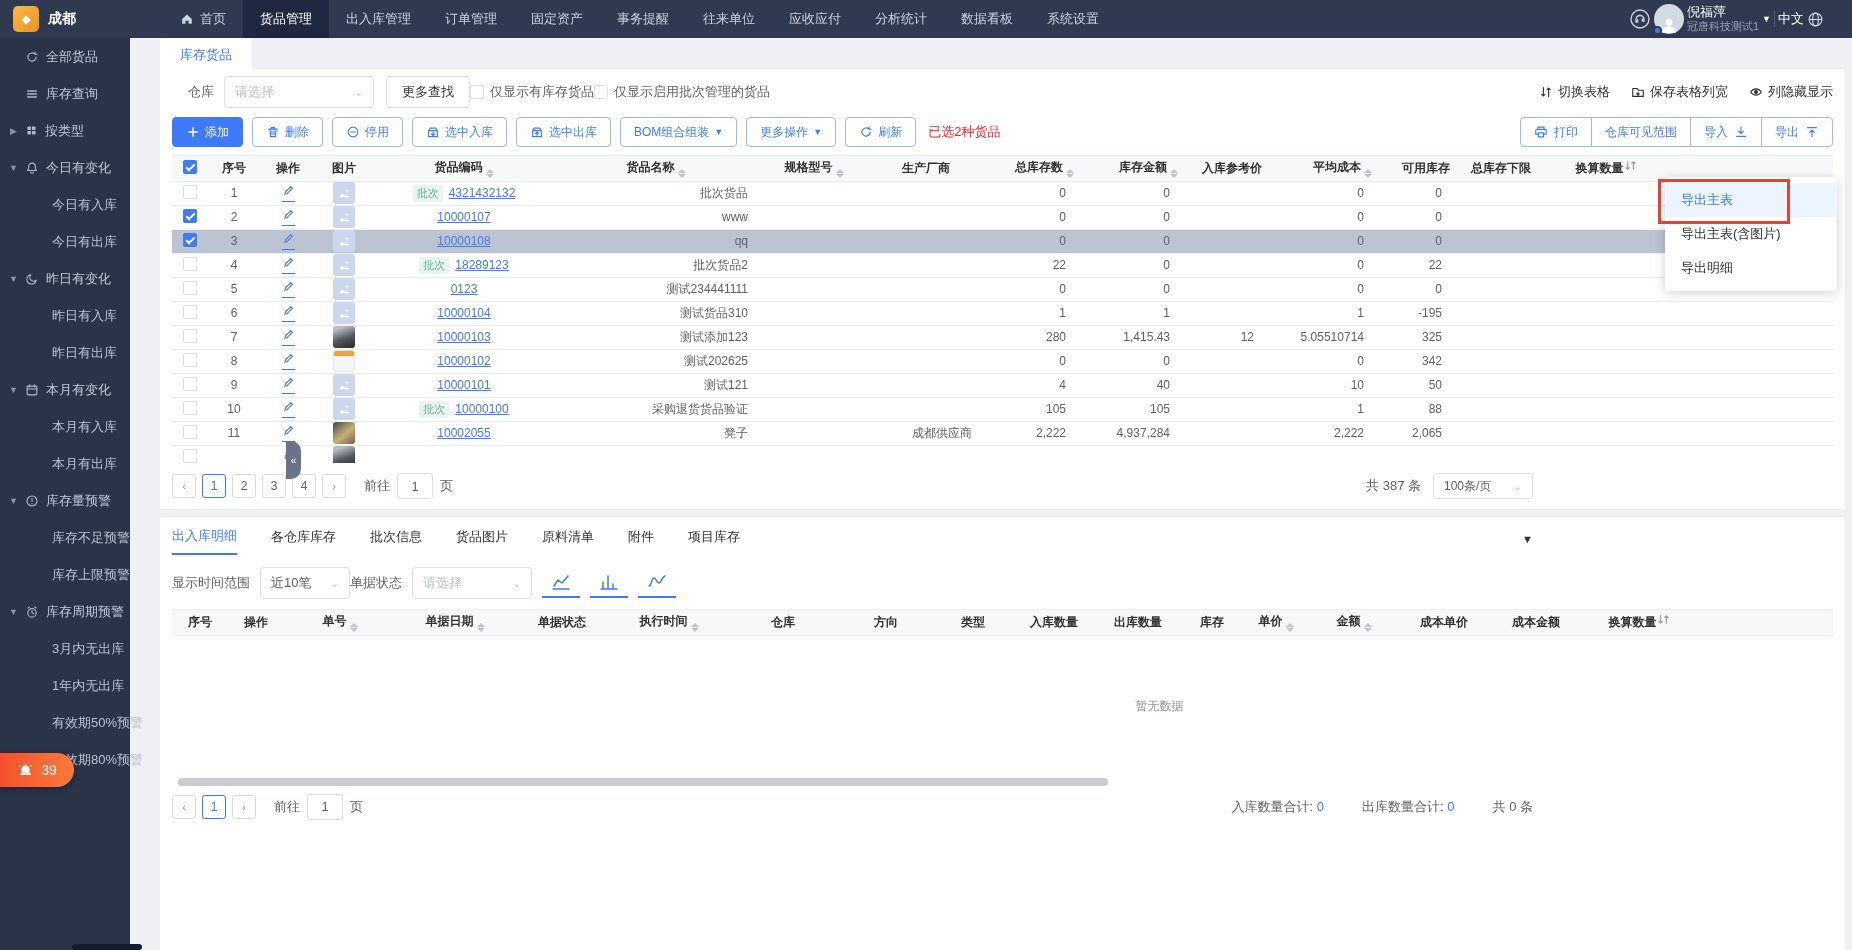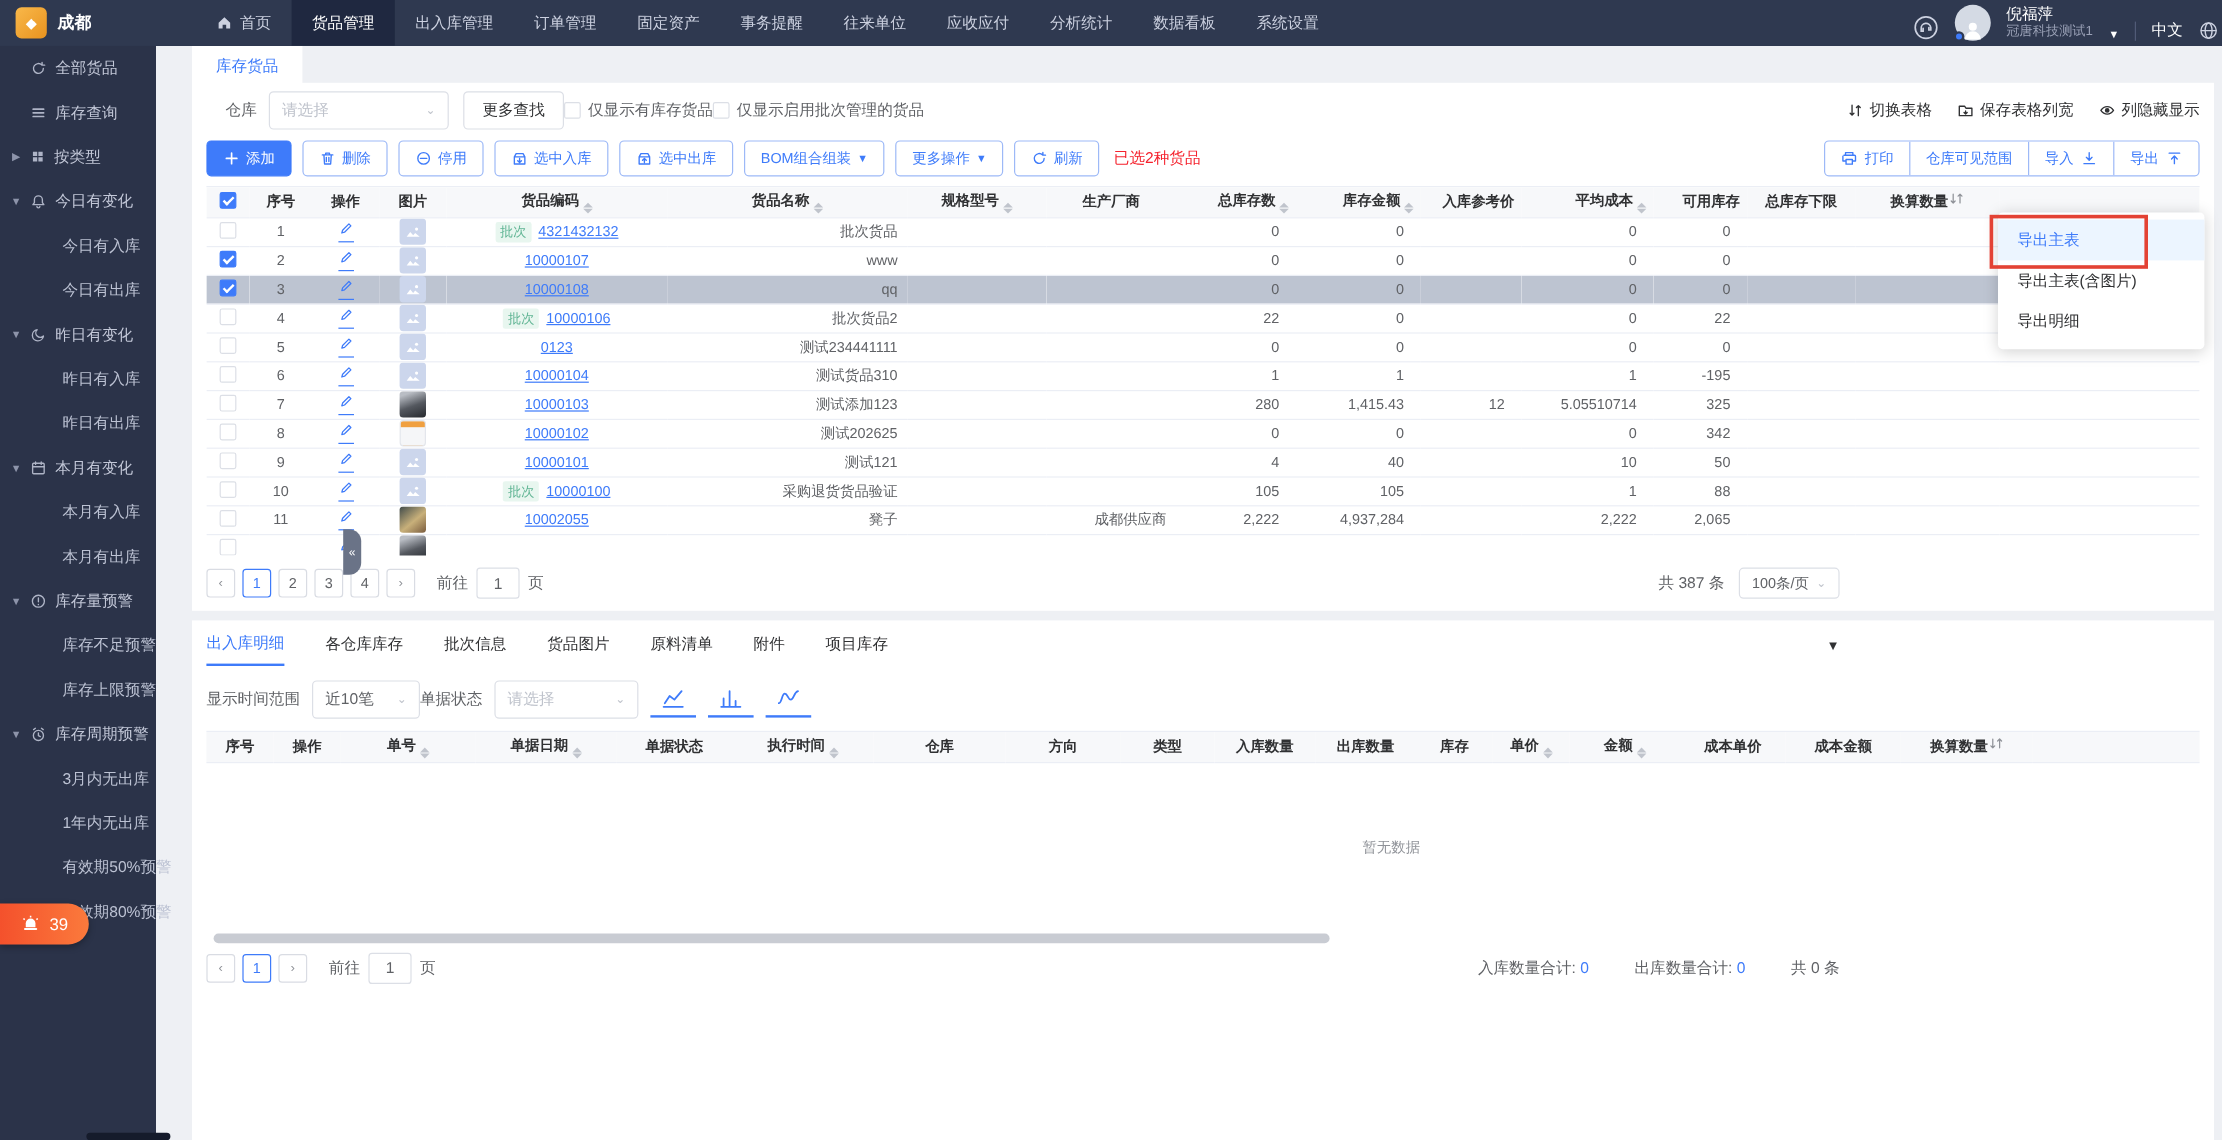--- a/index.html
+++ b/index.html
@@ -7,21 +7,21 @@
 .icn{display:inline-flex;align-items:center;justify-content:center;line-height:1}
 .icn svg{display:block}
 
 .navbar{position:fixed;top:0;left:0;right:0;height:38px;background:#2f3950;display:flex;align-items:center;z-index:50}
 .logo{display:flex;align-items:center;gap:9px;width:143px;padding-left:13px;flex:none}
 .logo-box{width:26px;height:26px;border-radius:5px;background:linear-gradient(135deg,#f9b84a,#e8931f);display:flex;align-items:center;justify-content:center;color:#fff;font-size:12px}
 .logo-text{color:#fff;font-size:14px;font-weight:bold}
 .nav-items{display:flex;height:38px;margin-left:20px}
 .nav-item{display:flex;align-items:center;gap:6px;padding:0 17px;color:#ccd1e0;font-size:13px;cursor:pointer;white-space:nowrap}
 .nav-item.active{background:#1f2840;color:#fff}
-.nav-right{margin-left:auto;display:flex;align-items:flex-end;gap:13px;padding-right:3px;color:#ccd1e0}
+.nav-right{margin-left:auto;display:flex;align-items:center;gap:3px;padding-right:28px;color:#ccd1e0}
 .avatar{position:relative;width:30px;height:30px;border-radius:50%;background:#d4dae4;display:flex;align-items:flex-end;justify-content:center;overflow:visible}
 .avatar .dot{position:absolute;left:-1px;bottom:-1px;width:9px;height:9px;border-radius:50%;background:#3e7bfa;border:2px solid #2f3950}
 .user-stack{display:flex;flex-direction:column;line-height:1.25}
 .user-name{color:#fff;font-size:13px}
 .user-org{color:#9aa1b6;font-size:11px}
 .nav-divider{width:1px;height:16px;background:#515b77}
 .lang{color:#fff;font-size:13px}
 
 .sidebar{position:fixed;top:38px;left:0;bottom:0;width:130px;background:#2b3349;z-index:40}
 .side-item{height:37px;display:flex;align-items:center;color:#c3c8d8;font-size:13px;padding-left:9px;gap:7px;cursor:pointer;white-space:nowrap}
@@ -82,21 +82,21 @@
 .thumb-photo-doc{background:linear-gradient(#f0a040 0 5px,#f5f6f8 5px);border:1px solid #e3e6ec}
 .thumb-photo-chair{background:linear-gradient(140deg,#3f4a4a,#c8b07a 55%,#7a5c3e)}
 
 .pag{display:flex;align-items:center;margin-top:10px;gap:6px}
 .pbtn{min-width:24px;height:24px;border:1px solid #d9dce3;border-radius:3px;background:#fff;display:flex;align-items:center;justify-content:center;color:#606266;font-size:12px;cursor:pointer;padding:0 4px}
 .pbtn.cur{border-color:#3e7bfa;color:#3e7bfa}
 .pbtn.nav{color:#909399;font-size:11px}
 .goto{margin-left:12px;color:#606266;font-size:13px;display:flex;align-items:center;gap:7px}
 .goto input{width:36px;height:26px;border:1px solid #dcdfe6;border-radius:3px;text-align:center;font-family:inherit;font-size:13px;color:#606266}
 .pag-right{margin-left:auto;margin-right:300px;display:flex;align-items:center;gap:12px;color:#606266;font-size:13px}
-.psize{width:84px;height:26px;margin-left:0;font-size:12px;color:#606266}
+.psize{width:100px;height:26px;margin-left:0;font-size:12px;color:#606266}
 
 .card2{margin:8px 7px 0 17px;background:#fff;padding:8px 12px;position:relative;height:435px}
 .dtabs{display:flex;gap:34px;align-items:center;height:32px;position:relative}
 .dtab{padding:0 0 8px;color:#303133;font-size:13px;cursor:pointer;white-space:nowrap}
 .dtab.active{color:#3e7bfa;border-bottom:2px solid #3e7bfa}
 .collapse-caret{position:absolute;right:300px;top:8px;color:#303133;font-size:11px;cursor:pointer}
 .filters{display:flex;align-items:center;margin-top:10px;gap:0}
 .filters .field-label{margin-left:0}
 .sel-time{width:90px;color:#606266}
 .sel-time span{color:#606266}
@@ -607,21 +607,21 @@
     <td>4</td>
     <td><span class="edit-ic"><svg width="13" height="13" viewBox="0 0 16 16" fill="none" stroke="currentColor" stroke-width="1.3" stroke-linecap="round" stroke-linejoin="round">
                     <path d="M3.5 12.5l.8-2.8 6.5-6.5 2 2-6.5 6.5z"></path>
                   </svg></span></td>
     <td><span class="thumb thumb-placeholder">
                   <svg width="15" height="15" viewBox="0 0 16 16">
                     <path d="M2 12l3.2-4.2 2.6 3 1.8-2.2 4 3.4z" fill="#fff"></path>
                     <circle cx="10.8" cy="5.2" r="1.4" fill="#fff"></circle>
                   </svg>
                 </span></td>
-    <td><span class="badge-batch">批次</span><a class="code-link">10000106</a></td>
+    <td><span class="badge-batch">批次</span><a class="code-link">18289123</a></td>
     <td class="l">批次货品2</td>
     <td class="l"></td>
     <td class="l"></td>
     <td class="num">22</td>
     <td class="num">0</td>
     <td class="num"></td>
     <td class="num">0</td>
     <td class="num">22</td>
     <td></td>
     <td></td>

